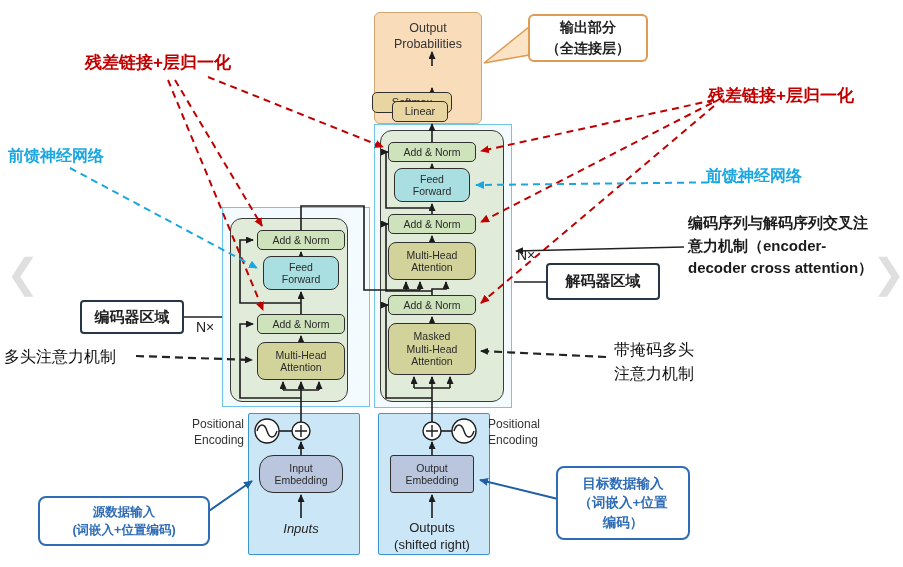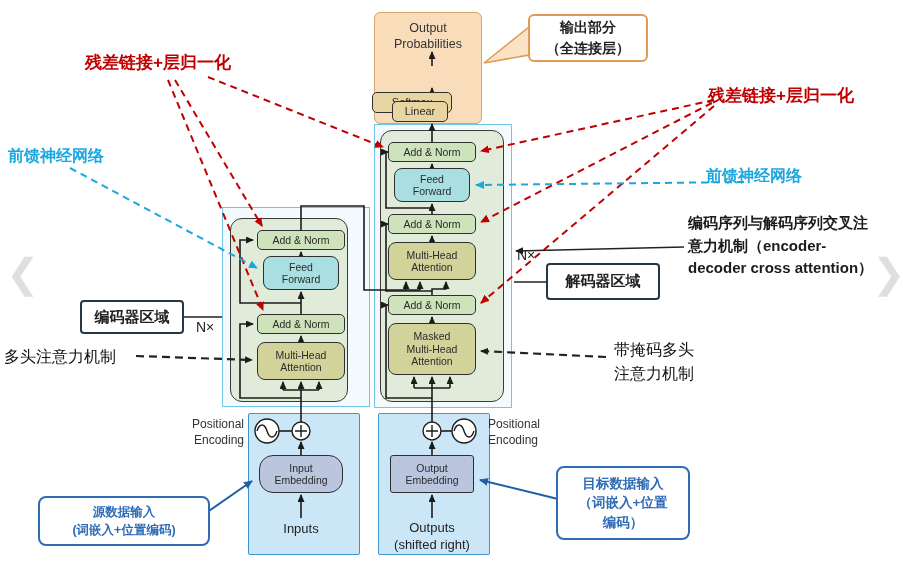--- a/index.html
+++ b/index.html
@@ -171,21 +171,21 @@
 
   <div class="lbl pre" style="left:182px;top:417px;width:62px;text-align:right;font-size:12px;color:#333;">Positional
 Encoding</div>
   <div class="lbl pre" style="left:488px;top:417px;width:64px;text-align:left;font-size:12px;color:#333;">Positional
 Encoding</div>
 
   <div class="fg node embed" style="left:259px;top:455px;width:84px;height:38px;border-radius:14px;">Input
 Embedding</div>
   <div class="fg node embed" style="left:390px;top:455px;width:84px;height:38px;border-radius:3px;">Output
 Embedding</div>
-  <div class="lbl" style="left:259px;top:521px;width:84px;text-align:center;font-size:13px;color:#222;">Inputs</div>
+  <div class="lbl" style="left:259px;top:521px;width:84px;text-align:center;font-size:13px;color:#222;font-style:italic;">Inputs</div>
   <div class="lbl pre" style="left:382px;top:520px;width:100px;text-align:center;font-size:13px;color:#222;">Outputs
 (shifted right)</div>
 
   <div class="fg orange-callout" style="left:528px;top:14px;width:120px;height:48px;">输出部分
 （全连接层）</div>
   <div class="lbl red-note" style="left:85px;top:52px;width:190px;">残差链接+层归一化</div>
   <div class="lbl red-note" style="left:708px;top:85px;width:190px;">残差链接+层归一化</div>
   <div class="lbl cyan-note" style="left:8px;top:146px;width:120px;">前馈神经网络</div>
   <div class="lbl cyan-note" style="left:706px;top:166px;width:120px;">前馈神经网络</div>
   <div class="lbl pre" style="left:688px;top:212px;width:215px;font-size:15px;font-weight:600;line-height:1.5;color:#1b1b1b;">编码序列与解码序列交叉注

